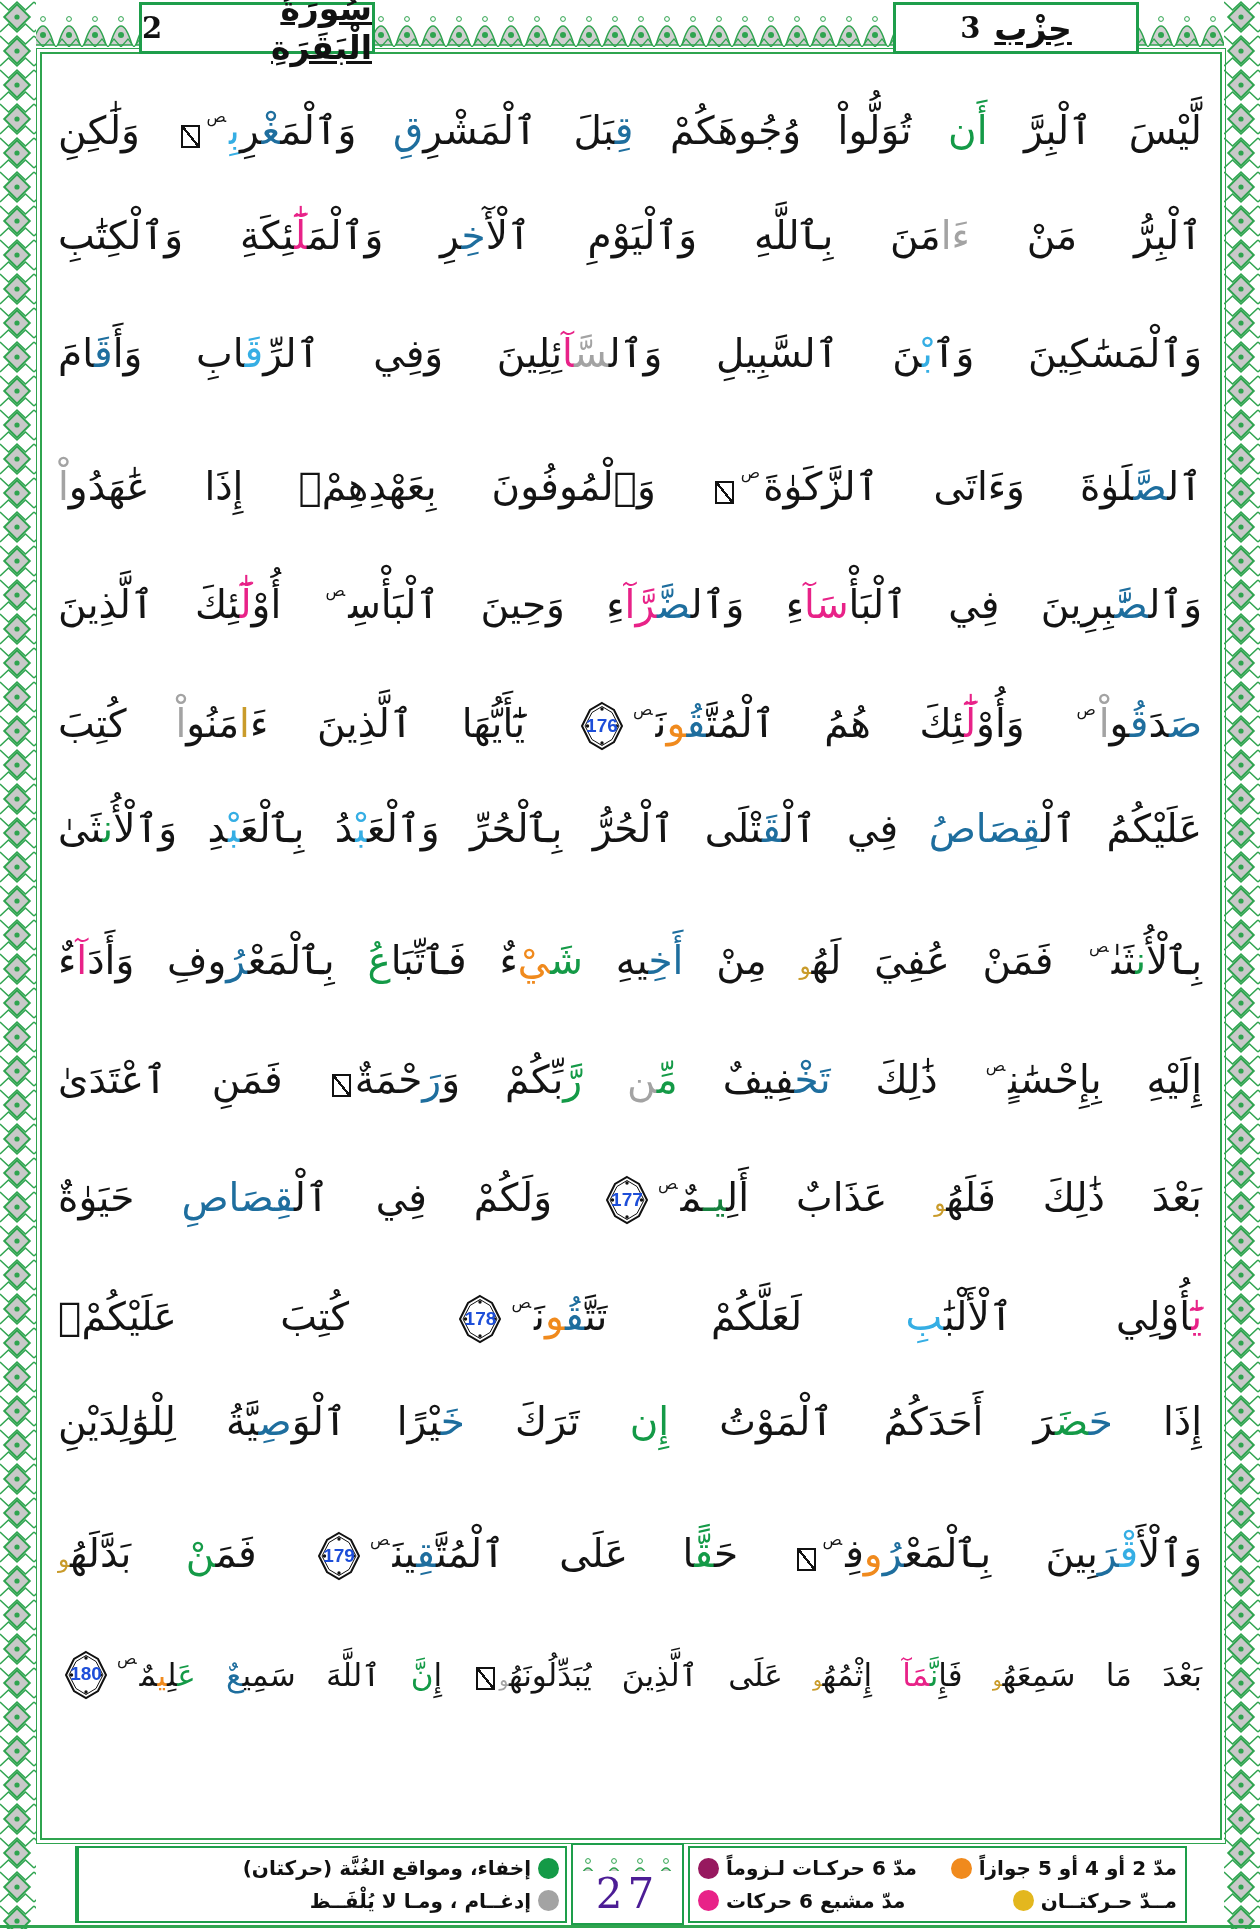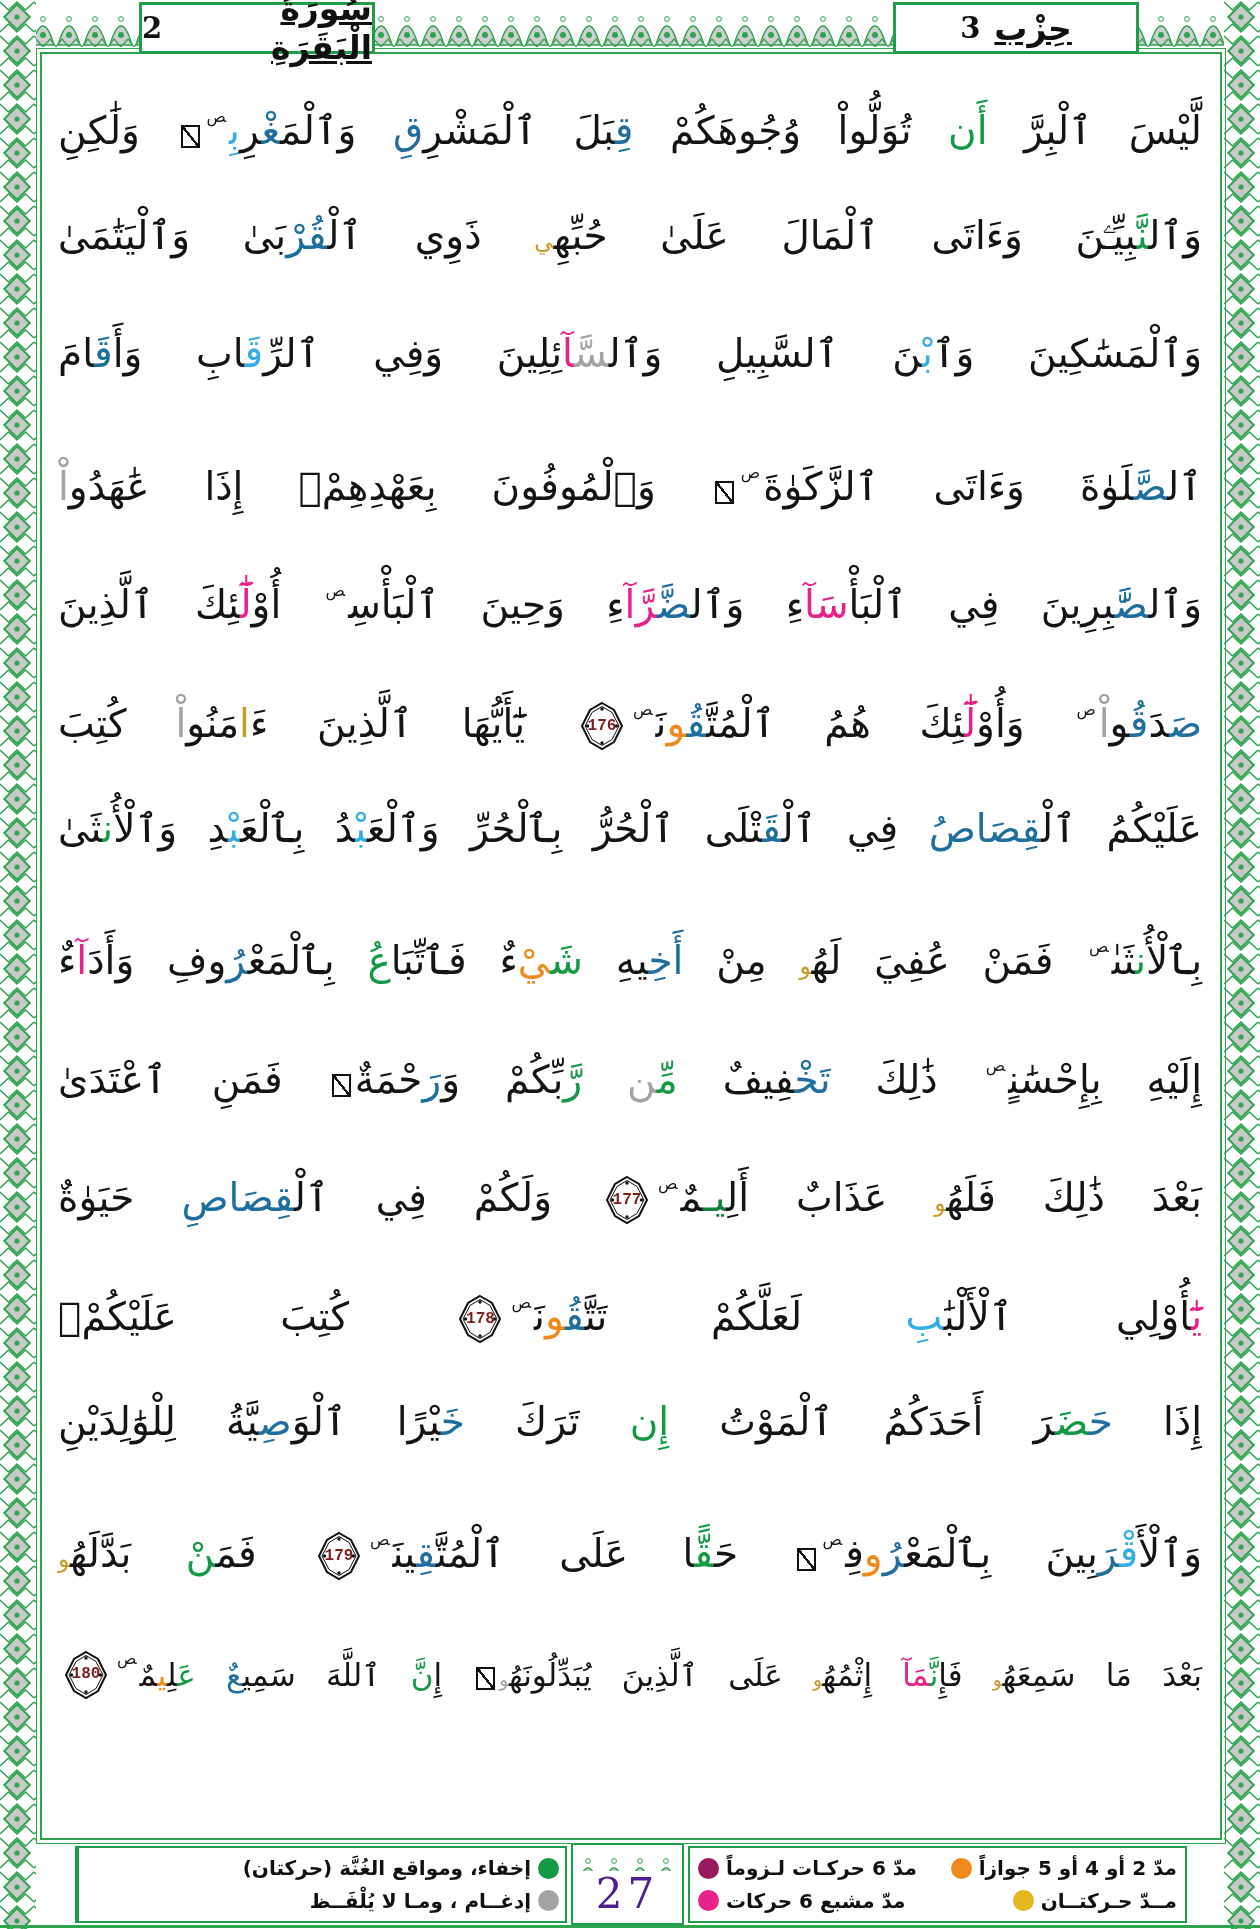--- a/index.html
+++ b/index.html
@@ -22,21 +22,21 @@
   .qline{height:118.6px;line-height:118.6px;font-size:39px;color:#141414;
          text-align:justify;text-align-last:justify;white-space:nowrap;overflow:visible;}
   .qline.last{font-size:31px;}
   .waqf{font-size:16px;vertical-align:22px;margin:0 3px;color:#141414;}
   .sm{font-size:0.6em;}
   .boxmark{display:inline-block;width:15px;height:19px;border:2px solid #111;vertical-align:-4px;
            margin:0 4px;background:linear-gradient(to top right,transparent 45%,#111 45%,#111 55%,transparent 55%);}
   .vmed{display:inline-block;position:relative;width:46px;height:50px;vertical-align:-14px;margin:0 5px;}
   .vmed svg{position:absolute;left:0;top:0;}
   .vnum{position:absolute;left:0;top:0;width:46px;height:50px;display:flex;align-items:center;
-        justify-content:center;font-family:Liberation Mono, monospace;font-size:16px;font-weight:bold;color:#7f1d1d;}
+        justify-content:center;font-family:Liberation Sans, sans-serif;font-size:19px;font-weight:bold;color:#1d4ed8;}
   
   .legend-box{position:absolute;top:1846px;height:77px;background:#fff;border:2px solid #1E9E4B;
         box-sizing:border-box;color:#111;}
   .legend-left{left:75px;width:492px;display:flex;}
   .legend-right{left:688px;width:499px;display:flex;flex-direction:column;justify-content:space-evenly;padding:0 8px;}
   .lg-col{display:flex;flex-direction:column;justify-content:space-evenly;}
   .lg-col.ghunnah{flex:1;border-left:2px solid #1E9E4B;padding:0 6px;}
   .lg-col.tafkheem{width:162px;padding:0 6px;}
   .lg-row{display:flex;direction:rtl;justify-content:space-between;align-items:center;}
   .lg-item{display:flex;direction:rtl;align-items:center;gap:7px;font-size:20px;font-weight:bold;white-space:nowrap;}
@@ -93,21 +93,21 @@
     <span class="htitle">سُورَةُ الْبَقَرَةِ</span>
     <span class="hnum">2</span>
   </div>
   <div class="hbox hizb-box">
     <span class="htitle">حِزْب</span>
     <span class="hnum">3</span>
   </div>
 
   <div class="qarea">
       <div class="qline"><span>لَّيْسَ ٱلْبِرَّ </span><span style="color: rgb(20, 154, 71);">أَن</span><span> تُوَلُّواْ وُجُوهَكُمْ </span><span style="color: rgb(30, 110, 158);">قِ</span><span>بَلَ ٱلْمَشْرِ</span><span style="color: rgb(30, 110, 158);">قِ</span><span> وَٱلْمَ</span><span style="color: rgb(30, 110, 158);">غْ</span><span>رِ</span><span style="color: rgb(53, 174, 228);">بِ</span><span class="waqf">ص</span><span class="boxmark"></span><span> وَلَٰكِنِ</span></div>
-      <div class="qline"><span>وَٱل</span><span style="color: rgb(20, 154, 71);">نَّ</span><span>بِيِّـۧنَ وَءَاتَى ٱلْمَالَ عَلَىٰ حُبِّهِ</span><span class="sm" style="color: rgb(201, 155, 42);">ي</span><span> ذَوِي ٱلْ</span><span style="color: rgb(30, 110, 158);">قُرْ</span><span>بَىٰ وَٱلْيَتَٰمَىٰ</span></div>
+      <div class="qline"><span>ٱلْبِرُّ مَنْ </span><span style="color: rgb(163, 163, 163);">ءَا</span><span>مَنَ بِٱللَّهِ وَٱلْيَوْمِ ٱلْ</span><span style="color: rgb(240, 138, 29);">أٓ</span><span style="color: rgb(30, 110, 158);">خِ</span><span>رِ وَٱلْمَ</span><span style="color: rgb(232, 34, 136);">لَٰٓ</span><span>ئِكَةِ وَٱلْكِتَٰبِ</span></div>
       <div class="qline"><span>وَٱلْمَسَٰكِينَ وَٱ</span><span style="color: rgb(53, 174, 228);">بْ</span><span>نَ ٱلسَّبِيلِ وَٱل</span><span style="color: rgb(163, 163, 163);">سَّ</span><span style="color: rgb(232, 34, 136);">آ</span><span>ئِلِينَ وَفِي ٱلرِّ</span><span style="color: rgb(53, 174, 228);">قَ</span><span>ابِ وَأَ</span><span style="color: rgb(30, 110, 158);">قَ</span><span>امَ</span></div>
       <div class="qline"><span>ٱل</span><span style="color: rgb(30, 110, 158);">صَّ</span><span>لَوٰةَ وَءَاتَى ٱلزَّكَوٰةَ</span><span class="waqf">ص</span><span class="boxmark"></span><span> وَٱلْمُوفُونَ بِعَهْدِهِمْ</span><span style="color: rgb(232, 34, 136);">ۚ</span><span> إِذَا عَٰهَدُو</span><span style="color: rgb(163, 163, 163);">اْ</span></div>
       <div class="qline"><span>وَٱل</span><span style="color: rgb(30, 110, 158);">صَّٰ</span><span>بِرِينَ فِي ٱلْبَأْ</span><span style="color: rgb(232, 34, 136);">سَآ</span><span>ءِ وَٱل</span><span style="color: rgb(30, 110, 158);">ضَّ</span><span style="color: rgb(232, 34, 136);">رَّآ</span><span>ءِ وَحِينَ ٱلْبَأْسِ</span><span class="waqf">ص</span><span> أُوْ</span><span style="color: rgb(232, 34, 136);">لَٰٓ</span><span>ئِكَ ٱلَّذِينَ</span></div>
       <div class="qline"><span style="color: rgb(30, 110, 158);">صَ</span><span>دَ</span><span style="color: rgb(30, 110, 158);">قُ</span><span>و</span><span style="color: rgb(163, 163, 163);">اْ</span><span class="waqf">ص</span><span> وَأُوْ</span><span style="color: rgb(232, 34, 136);">لَٰٓ</span><span>ئِكَ هُمُ ٱلْمُتَّ</span><span style="color: rgb(30, 110, 158);">قُ</span><span style="color: rgb(240, 138, 29);">و</span><span>نَ</span><span class="waqf">ص</span><span class="vmed"><svg viewBox="0 0 46 50" width="46" height="50">
             <path d="M23,2 L35,9 L43,25 L35,41 L23,48 L11,41 L3,25 L11,9 Z" fill="#fff" stroke="#111" stroke-width="2"></path>
             <path d="M23,5.5 L33,11.5 L40,25 L33,38.5 L23,44.5 L13,38.5 L6,25 L13,11.5 Z" fill="none" stroke="#111" stroke-width="1"></path>
             <circle cx="23" cy="8" r="1.7" fill="#111"></circle>
             <circle cx="23" cy="42" r="1.7" fill="#111"></circle>
             <circle cx="8.5" cy="25" r="1.7" fill="#111"></circle>
             <circle cx="37.5" cy="25" r="1.7" fill="#111"></circle>

